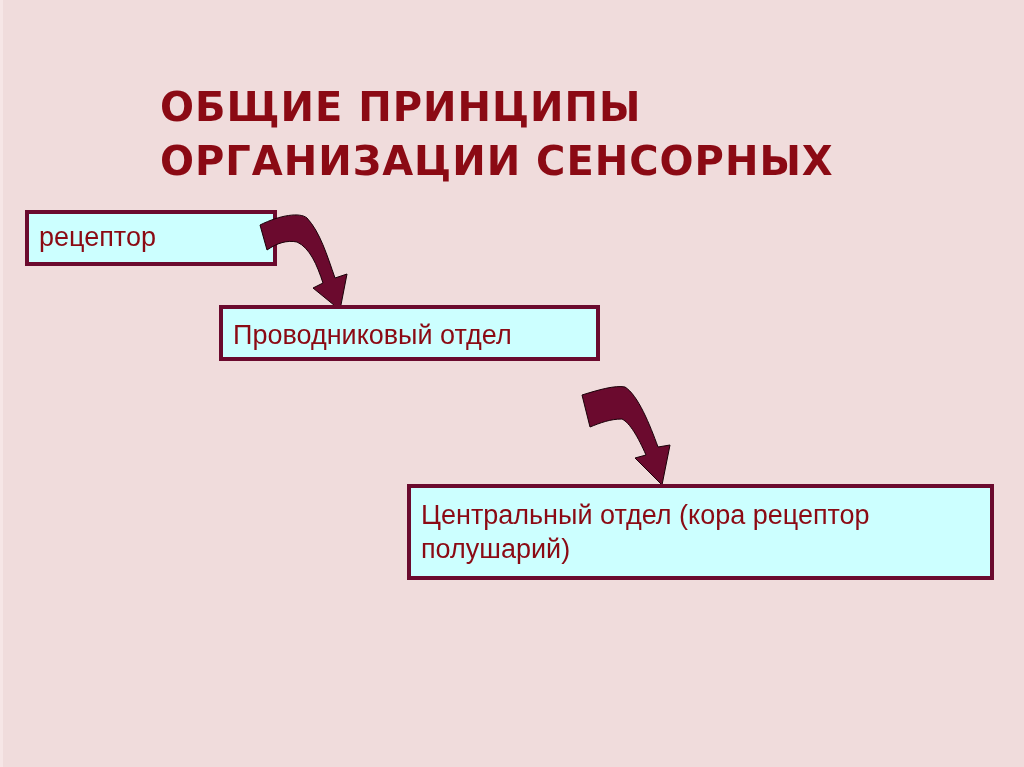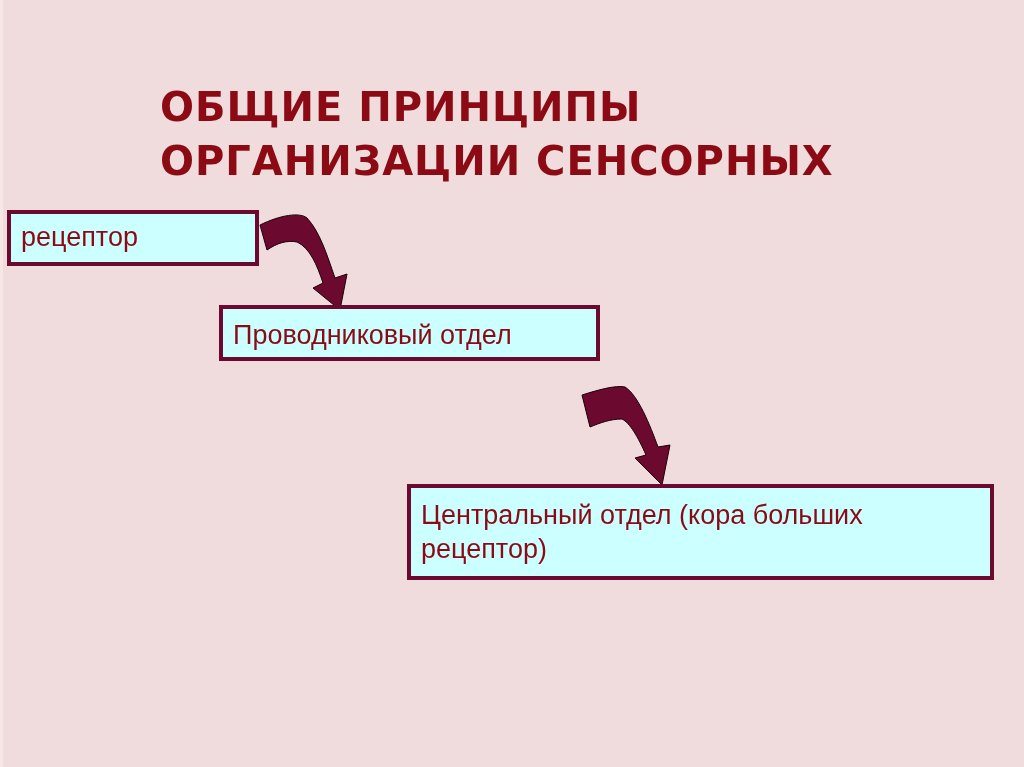--- a/index.html
+++ b/index.html
@@ -15,21 +15,21 @@
     font-family: "DejaVu Sans", sans-serif; font-weight: bold;
     font-size: 40px; line-height: 54px; letter-spacing: 1px;
   }
   .title div { white-space: nowrap; }
   .box {
     position: absolute; box-sizing: border-box;
     background: #ccffff; border: 4px solid #6b0a2e;
     color: #8b0a14; font-size: 27px; line-height: 34px;
     padding: 6px 10px;
   }
-  #box1 { left: 7px; top: 210px; width: 252px; height: 56px; }
+  #box1 { left: 25px; top: 210px; width: 252px; height: 56px; }
   #box2 { left: 219px; top: 305px; width: 381px; height: 56px; padding-top: 9px; }
   #box3 { left: 407px; top: 484px; width: 587px; height: 96px; padding-top: 10px; }
   svg.arrow { position: absolute; overflow: visible; }
 </style>
 </head>
 <body>
 
 <div class="left-edge"></div>
 
 <div class="title">
@@ -47,14 +47,14 @@
 
 <div class="box" id="box2">
   <span>Проводниковый отдел</span>
 </div>
 
 <svg class="arrow" style="left:580px;top:385px;" width="100" height="105">
   <path d="M2,10 C18,5 35,0 45,2 C58,10 70,40 78,62 L90,60 L82,100 L55,73 L66,70 C58,52 50,38 42,34 C30,34 20,38 10,42 Z" fill="#6b0a2e" stroke="#1a0008" stroke-width="1"></path>
 </svg>
 
 <div class="box" id="box3">
-  <span>Центральный отдел (кора больших рецептор)</span>
+  <span>Центральный отдел (кора рецептор полушарий)</span>
 </div>
 
 </body></html>

